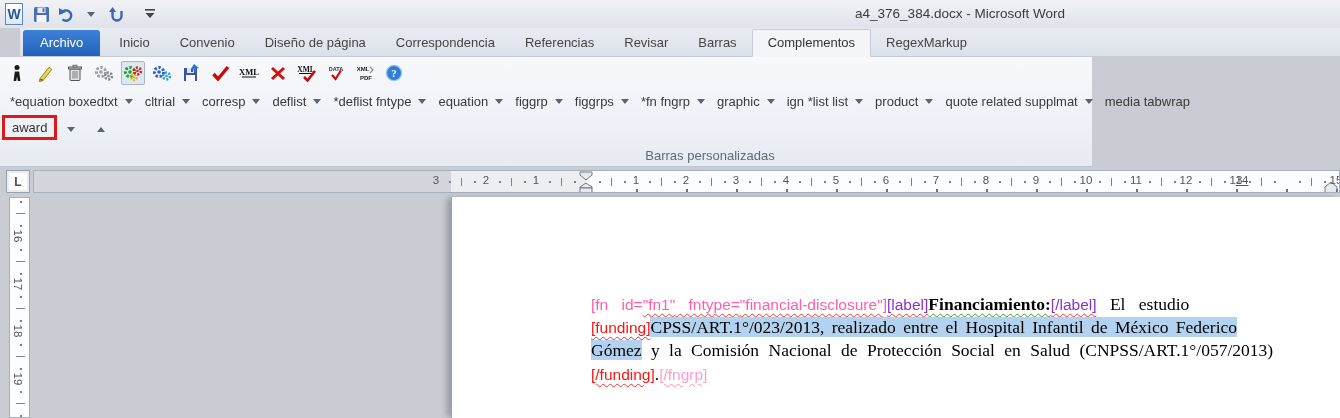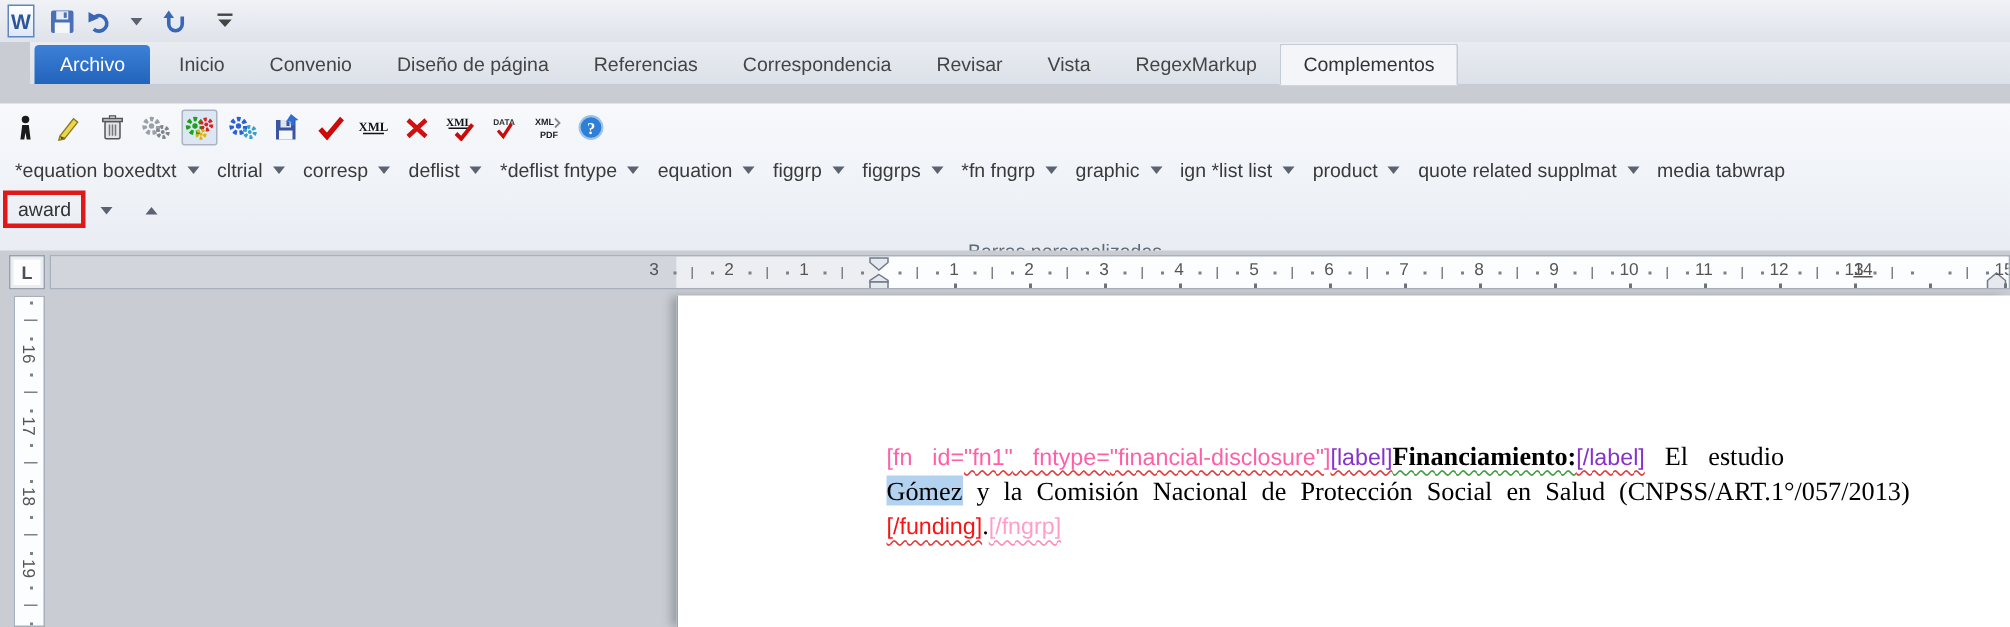--- a/index.html
+++ b/index.html
@@ -20,21 +20,21 @@
 
   
   .tabrow { position:absolute; top:28px; left:0; width:1340px; height:29px;
     background:linear-gradient(#e9ecf1,#dce1e9); border-bottom:1px solid #c6ccd5;
     display:flex; align-items:flex-end; padding-left:3px;margin-left:20px; }
   .tab { padding:5px 15px 6px 15px; font-size:13px; color:#444; white-space:nowrap; }
   .tab.file { background:linear-gradient(#3d80d8,#2264bb); color:#fff; border-radius:3px 3px 0 0; padding:5px 17px 6px 17px; margin-right:4px; }
   .tab.active { background:#f3f5f9; border:1px solid #c6ccd5; border-bottom:1px solid #f3f5f9; border-radius:2px 2px 0 0; color:#333; margin-bottom:-1px; }
 
   
-  .ribbon { position:absolute; top:69px; left:0; width:1340px; height:110px;
+  .ribbon { position:absolute; top:57px; left:0; width:1092px; height:110px;
     background:linear-gradient(#f7f9fc,#eef1f6 60%,#e7ebf2); border-bottom:1px solid #bfc6d0; }
   .icon-row { position:absolute; top:4px; left:5px; display:flex; align-items:center; gap:5px; }
   .icon-btn { width:24px; height:24px; display:inline-flex; align-items:center; justify-content:center; border:1px solid transparent; }
   .icon-btn.selected { border:1px solid #aab4c2; background:#dde7f3; border-radius:2px; }
   .menu-row { position:absolute; top:34px; left:4px; display:flex; align-items:center; white-space:nowrap; }
   .menu-btn { display:flex; align-items:center; padding:3px 6px; font-size:13px; color:#3a3a3a; }
   .arr-down { display:inline-block; width:0; height:0; border-left:4px solid transparent; border-right:4px solid transparent; border-top:5px solid #5b6370; }
   .arr-up   { display:inline-block; width:0; height:0; border-left:4px solid transparent; border-right:4px solid transparent; border-bottom:5px solid #5b6370; }
   .menu-btn .arr-down { margin-left:7px; }
   .award-row { position:absolute; top:57px; left:2px; display:flex; align-items:center; }
@@ -112,33 +112,34 @@
           </svg>
         </span>
         <span><span class="qat-sep"></span></span>
         <span class="qat-btn">
           <svg width="12" height="12" viewBox="0 0 12 12">
             <rect x="1" y="1" width="10" height="1.6" fill="#444"></rect>
             <polygon points="1.5,5 10.5,5 6,10" fill="#444"></polygon>
           </svg>
         </span>
       </div>
+    <div class="win-title">a4_376_384.docx - Microsoft Word</div>
   </div>
 
   <div class="tabrow">
       <div class="tab file">Archivo</div>
       <div class="tab">Inicio</div>
       <div class="tab">Convenio</div>
       <div class="tab">Diseño de página</div>
+      <div class="tab">Correspondencia</div>
       <div class="tab">Referencias</div>
-      <div class="tab">Correspondencia</div>
       <div class="tab">Revisar</div>
-      <div class="tab">Vista</div>
+      <div class="tab">Barras</div>
+      <div class="tab active">Complementos</div>
       <div class="tab">RegexMarkup</div>
-      <div class="tab active">Complementos</div>
     </div>
 
   <div class="ribbon">
     <div class="icon-row">
         <span class="icon-btn">
           <svg width="18" height="18" viewBox="0 0 18 18">
             <circle cx="9" cy="3.6" r="2.5" fill="#1a1a1a"></circle>
             <path d="M5.6 17 L6.8 7.4 h4.4 L12.4 17 h-2.6 l-0.8-4.6 -0.8 4.6 z" fill="#1a1a1a"></path>
           </svg>
         </span>
@@ -423,19 +424,20 @@
         <span class="vbar" style="top: 157.75px;"></span>
         <span class="vdot" style="top: 169.6px;"></span>
         <span class="vdot" style="top: 193.4px;"></span>
         <span class="vbar" style="top: 205.25px;"></span>
         <span class="vdot" style="top: 217.1px;"></span>
       </div>
 
     <div class="page">
       <div class="doc">
         <div class="dline ws1"><span class="tg pink">[fn</span><span class="tg pink"> id=</span><span class="tg pink wavyred">"fn1"</span><span class="tg pink wavyred"> fntype=</span><span class="tg pink wavyred">"financial-disclosure"</span><span class="tg pink">]</span><span class="tg purple wavyred">[label]</span><span class="bold wavygreen">Financiamiento:</span><span class="tg purple wavyred">[/label]</span><span> El estudio</span></div>
+        <div class="dline ws3"><span class="tg red wavyred">[funding]</span><span class="sel">CPSS/ART.1°/023/2013, realizado entre el Hospital Infantil de México Federico</span></div>
         <div class="dline ws4"><span class="sel">Gómez</span><span> y la Comisión Nacional de Protección Social en Salud (CNPSS/ART.1°/057/2013)</span></div>
         <div class="dline"><span class="tg red wavyred">[/funding]</span><span>.</span><span class="tg lpink wavypink">[/fngrp]</span></div>
       </div>
     </div>
 
   </div>
 </div>
 
 </body></html>

